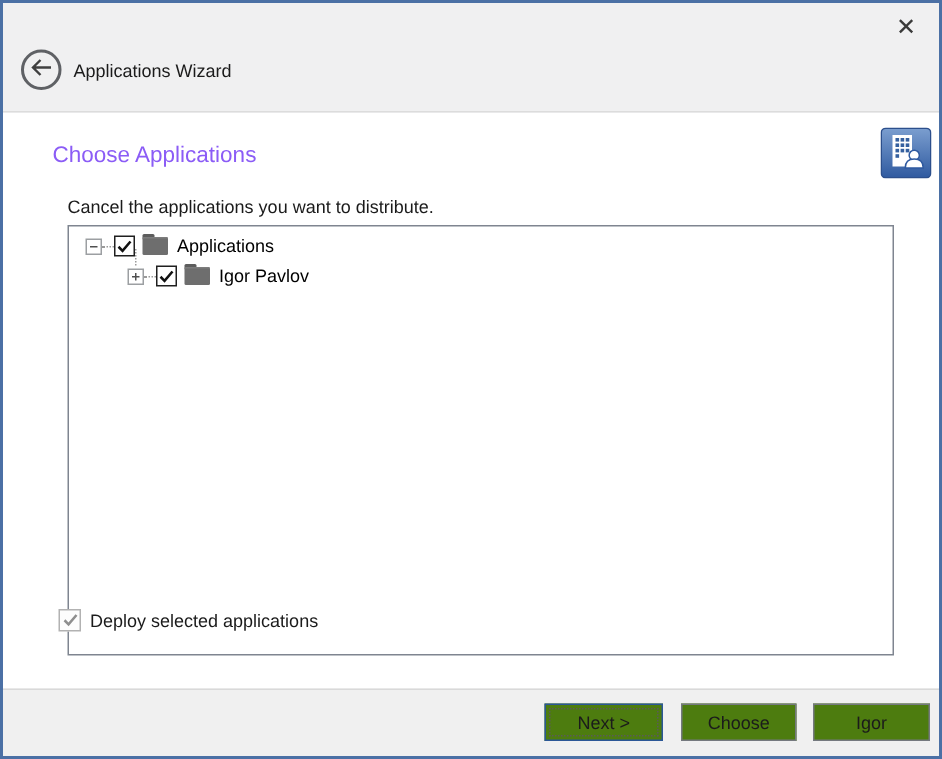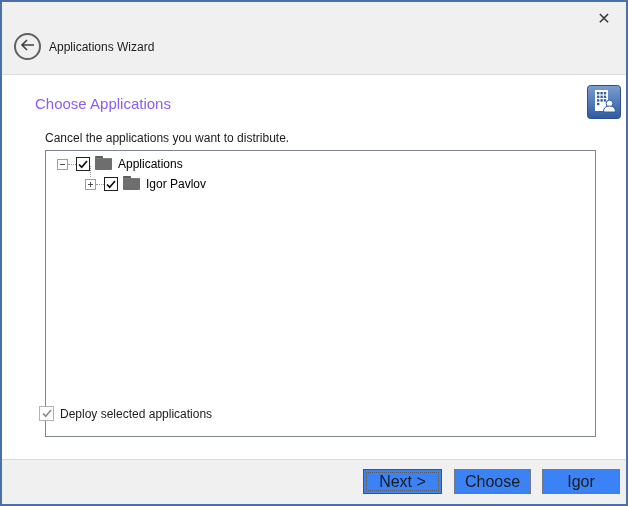--- a/index.html
+++ b/index.html
@@ -35,21 +35,21 @@
   .folder::after { content:""; position:absolute; left:0; top:0; width:17px; height:12px; background:#6e6e6e; border-radius:1px; box-shadow:inset 0 1px 0 #7d7d7d; }
   .tree-label { font-size:12px; color:#000; white-space:nowrap; }
 
   
   .deploy-row { position:absolute; left:37px; top:404px; display:flex; align-items:flex-end; }
   .deploy-check { width:15px; height:15px; border:1px solid #b2b2b2; background:#fdfdfd; display:flex; align-items:center; justify-content:center; margin-right:6px; }
   .deploy-label { font-size:12px; color:#1b1b1b; }
 
   
   .footer { position:absolute; left:0; bottom:0; width:100%; height:45px; background:#f0f0f0; border-top:1px solid #d9d9d9; }
-  .btn { position:absolute; top:9px; height:25px; background:#3b82f6; border:1px solid #75797f; font-family:"Liberation Sans", sans-serif; font-size:16px; color:#1b1b1b; cursor:pointer; }
+  .btn { position:absolute; top:9px; height:25px; background:#4d7c0f; border:1px solid #75797f; font-family:"Liberation Sans", sans-serif; font-size:12px; color:#1b1b1b; cursor:pointer; }
   .btn-next { left:361px; width:79px; border:1px solid #2b5797; position:absolute; }
   .btn-next::after { content:""; position:absolute; inset:2px; border:1px dotted #5a5a5a; }
   .btn-cancel { left:452px; width:77px; }
   .btn-help { left:540px; width:78px; }
 </style>
 </head>
 <body>
 
 <div class="window">
 

